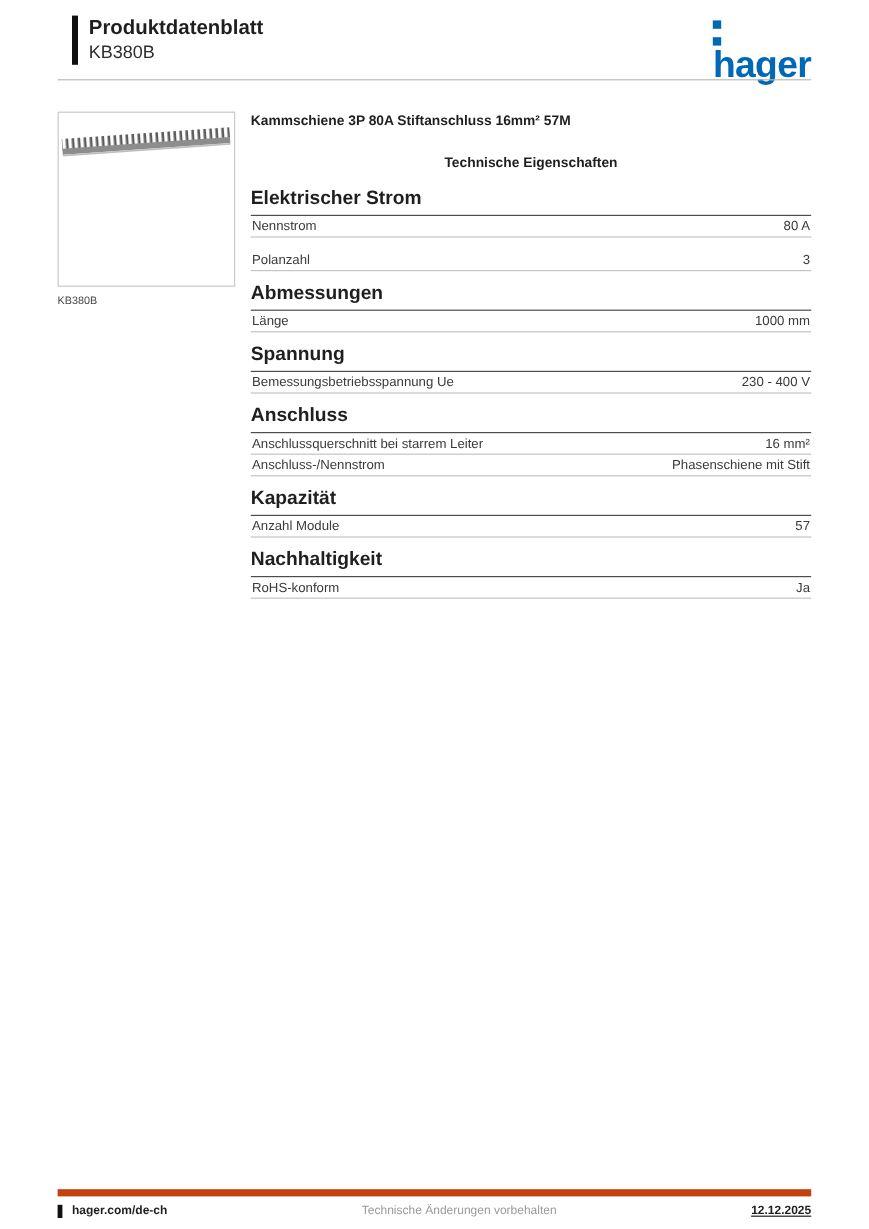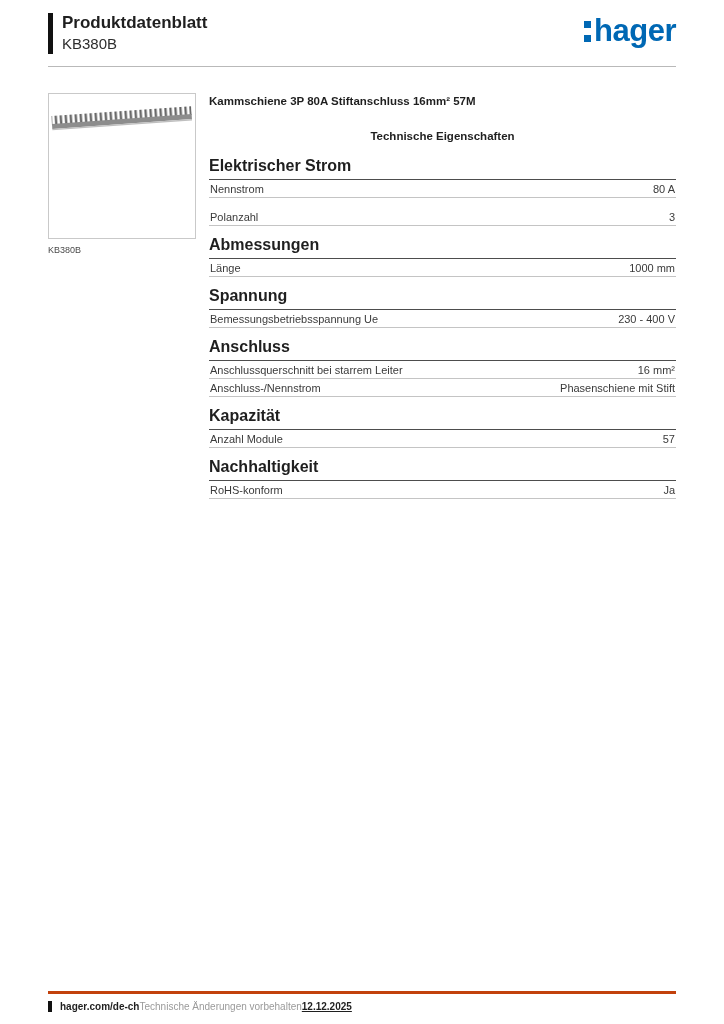--- a/index.html
+++ b/index.html
@@ -7,31 +7,31 @@
   body {
     width: 724px; height: 1024px;
     background: #ffffff;
     font-family: "Liberation Sans", sans-serif;
     color: #1f1f1f;
   }
   .page { position: relative; width: 724px; height: 1024px; overflow: hidden; }
 
   
   .header {
-    position: absolute; top: 13px; left: 48px; right: 48px;
+    position: absolute; top: 13px; left: 60px; right: 48px;
     display: flex; justify-content: space-between; align-items: flex-start;
   }
   .header-left {
     border-left: 5px solid #111;
     padding-left: 9px;
   }
   .doc-type { font-size: 17px; font-weight: bold; color: #1f1f1f; line-height: 1.2; }
   .product-code { font-size: 15px; color: #2e2e2e; line-height: 1.25; margin-top: 2px; }
 
-  .logo { display: flex; align-items: center; margin-top: 2px; }
+  .logo { display: flex; margin-top: 2px; flex-direction: column; }
   .logo-colon { display: flex; flex-direction: column; gap: 7px; margin-right: 3px; padding-top: 2px; }
   .logo-colon .dot { width: 7px; height: 7px; background: var(--brand-color, #0068b4); }
   .logo-text {
     font-size: 31px; font-weight: bold; letter-spacing: -0.5px;
     color: var(--brand-color, #0068b4); line-height: 1;
   }
 
   .rule { position: absolute; left: 48px; right: 48px; height: 1px; background: #b9b9b9; }
   .header-rule { top: 66px; }
 
@@ -62,23 +62,23 @@
     padding: 3px 1px 2px 1px;
     border-bottom: 1px solid #c4c4c4;
     font-size: 11px; color: #3a3a3a;
   }
   .spec-label { text-align: left; }
   .spec-value { text-align: center; white-space: nowrap; padding-left: 12px; }
 
   
   .footer {
     position: absolute; top: 991px; left: 48px; right: 48px;
-    border-top: 3px solid #c2410c;
+    border-top: 6px solid #c2410c;
     padding-top: 7px;
-    display: flex; align-items: center;
+    display: flex; justify-content: space-between; align-items: center;
     font-size: 10px;
   }
   .footer-left {
     font-weight: bold; color: #1f1f1f;
     border-left: 4px solid #111; padding-left: 8px;
     line-height: 1.1;
   }
   .footer-center { color: #9a9a9a; }
   .footer-right { font-weight: bold; color: #1f1f1f; text-decoration: underline; }
 </style>

